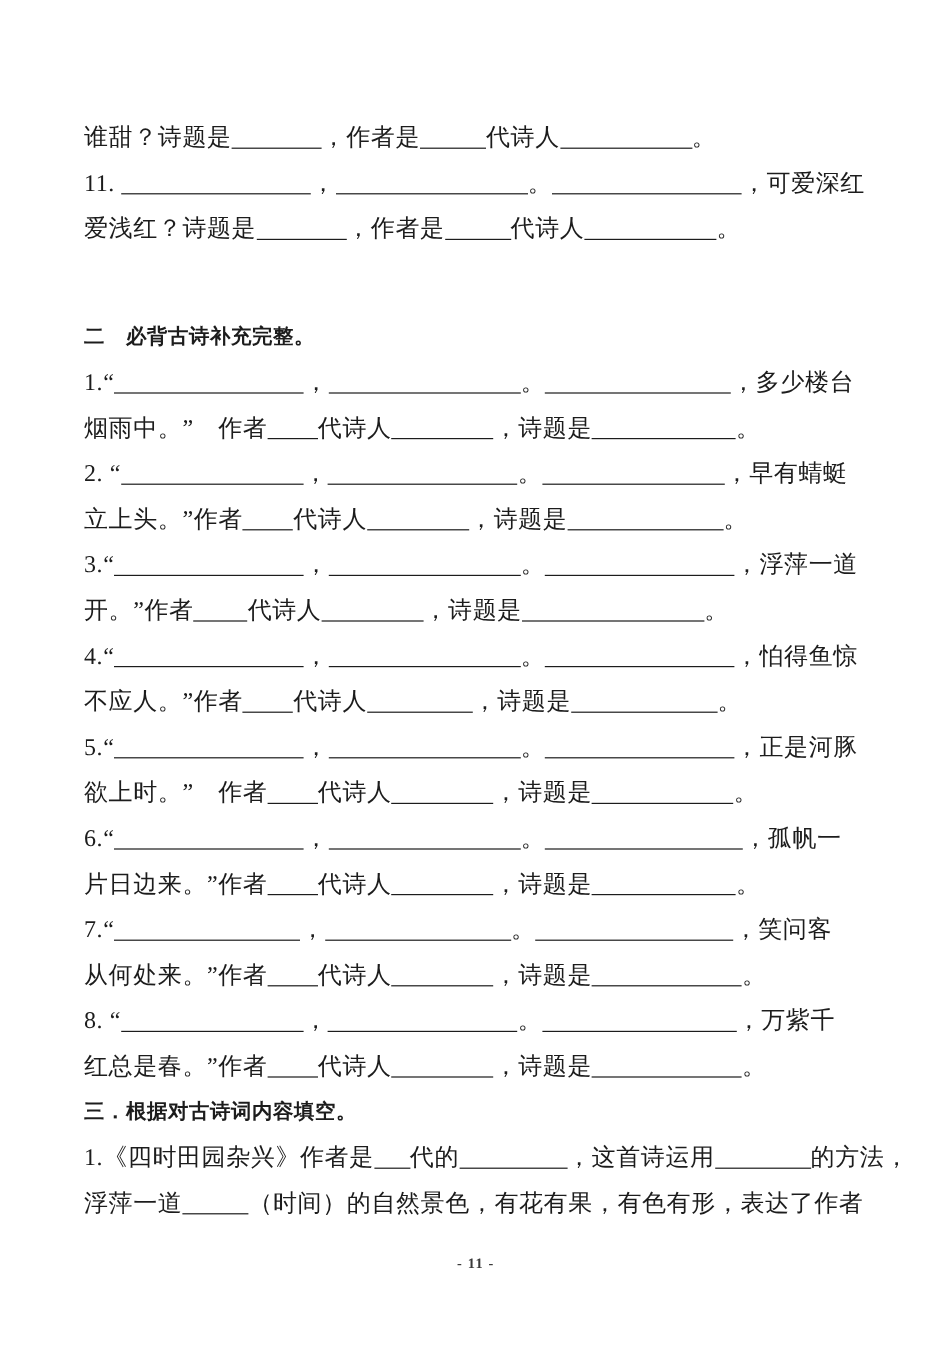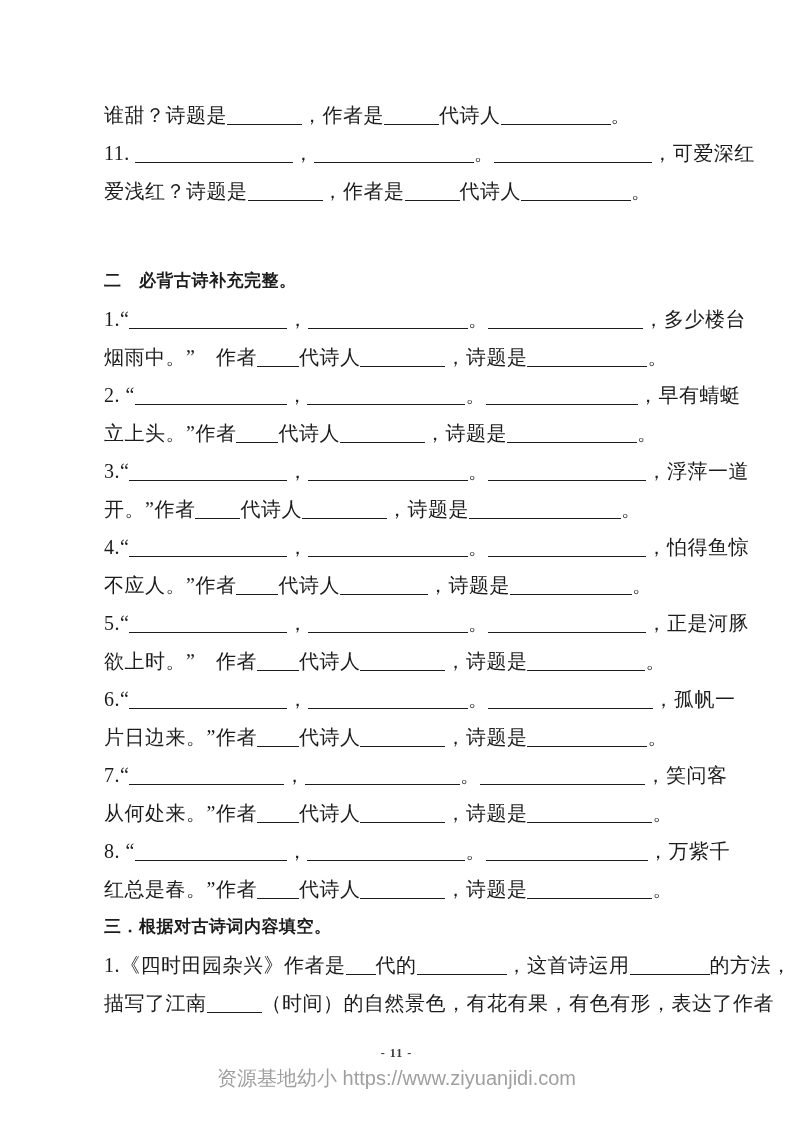--- a/index.html
+++ b/index.html
@@ -6,21 +6,21 @@
   body{
     width:793px;height:1122px;
     background:#ffffff;
     position:relative;
     overflow:hidden;
     font-family:"Liberation Serif","DejaVu Serif",serif;
     color:#1c1c1c;
   }
   .page{
     position:absolute;inset:0;
-    padding:96px 68px 0 104px;
+    padding:96px 68px 0 70px;
     box-sizing:border-box;
   }
   .line{
     height:38px;
     line-height:38px;
     font-size:20px;
     letter-spacing:0.5px;
     white-space:nowrap;
   }
   .line.heading{
@@ -77,20 +77,19 @@
       <div class="line" data-name="s2-q5-line1"><span class="run" data-name="text-run">5.“</span><span class="blank" data-name="fill-in-blank" style="width: 158px;"></span><span class="run" data-name="text-run">，</span><span class="blank" data-name="fill-in-blank" style="width: 160px;"></span><span class="run" data-name="text-run">。</span><span class="blank" data-name="fill-in-blank" style="width: 158px;"></span><span class="run" data-name="text-run">，正是河豚</span></div>
       <div class="line" data-name="s2-q5-line2"><span class="run" data-name="text-run">欲上时。”　作者</span><span class="blank" data-name="fill-in-blank" style="width: 42px;"></span><span class="run" data-name="text-run">代诗人</span><span class="blank" data-name="fill-in-blank" style="width: 85px;"></span><span class="run" data-name="text-run">，诗题是</span><span class="blank" data-name="fill-in-blank" style="width: 118px;"></span><span class="run" data-name="text-run">。</span></div>
       <div class="line" data-name="s2-q6-line1"><span class="run" data-name="text-run">6.“</span><span class="blank" data-name="fill-in-blank" style="width: 158px;"></span><span class="run" data-name="text-run">，</span><span class="blank" data-name="fill-in-blank" style="width: 160px;"></span><span class="run" data-name="text-run">。</span><span class="blank" data-name="fill-in-blank" style="width: 165px;"></span><span class="run" data-name="text-run">，孤帆一</span></div>
       <div class="line" data-name="s2-q6-line2"><span class="run" data-name="text-run">片日边来。”作者</span><span class="blank" data-name="fill-in-blank" style="width: 42px;"></span><span class="run" data-name="text-run">代诗人</span><span class="blank" data-name="fill-in-blank" style="width: 85px;"></span><span class="run" data-name="text-run">，诗题是</span><span class="blank" data-name="fill-in-blank" style="width: 120px;"></span><span class="run" data-name="text-run">。</span></div>
       <div class="line" data-name="s2-q7-line1"><span class="run" data-name="text-run">7.“</span><span class="blank" data-name="fill-in-blank" style="width: 155px;"></span><span class="run" data-name="text-run">，</span><span class="blank" data-name="fill-in-blank" style="width: 155px;"></span><span class="run" data-name="text-run">。</span><span class="blank" data-name="fill-in-blank" style="width: 165px;"></span><span class="run" data-name="text-run">，笑问客</span></div>
       <div class="line" data-name="s2-q7-line2"><span class="run" data-name="text-run">从何处来。”作者</span><span class="blank" data-name="fill-in-blank" style="width: 42px;"></span><span class="run" data-name="text-run">代诗人</span><span class="blank" data-name="fill-in-blank" style="width: 85px;"></span><span class="run" data-name="text-run">，诗题是</span><span class="blank" data-name="fill-in-blank" style="width: 125px;"></span><span class="run" data-name="text-run">。</span></div>
       <div class="line" data-name="s2-q8-line1"><span class="run" data-name="text-run">8. “</span><span class="blank" data-name="fill-in-blank" style="width: 152px;"></span><span class="run" data-name="text-run">，</span><span class="blank" data-name="fill-in-blank" style="width: 158px;"></span><span class="run" data-name="text-run">。</span><span class="blank" data-name="fill-in-blank" style="width: 162px;"></span><span class="run" data-name="text-run">，万紫千</span></div>
       <div class="line" data-name="s2-q8-line2"><span class="run" data-name="text-run">红总是春。”作者</span><span class="blank" data-name="fill-in-blank" style="width: 42px;"></span><span class="run" data-name="text-run">代诗人</span><span class="blank" data-name="fill-in-blank" style="width: 85px;"></span><span class="run" data-name="text-run">，诗题是</span><span class="blank" data-name="fill-in-blank" style="width: 125px;"></span><span class="run" data-name="text-run">。</span></div>
       <div class="line heading" data-name="section3-heading"><span class="run" data-name="text-run">三．根据对古诗词内容填空。</span></div>
       <div class="line" data-name="s3-q1-line1"><span class="run" data-name="text-run">1.《四时田园杂兴》作者是</span><span class="blank" data-name="fill-in-blank" style="width: 30px;"></span><span class="run" data-name="text-run">代的</span><span class="blank" data-name="fill-in-blank" style="width: 90px;"></span><span class="run" data-name="text-run">，这首诗运用</span><span class="blank" data-name="fill-in-blank" style="width: 80px;"></span><span class="run" data-name="text-run">的方法，</span></div>
-      <div class="line" data-name="s3-q1-line2"><span class="run" data-name="text-run">描写了江南</span><span class="blank" data-name="fill-in-blank" style="width: 55px;"></span><span class="run" data-name="text-run">（时间）的自然景色，有花有果，有色有形，表达了作者</span></div>
+      <div class="line" data-name="s3-q1-line2"><span class="run" data-name="text-run">浮萍一道</span><span class="blank" data-name="fill-in-blank" style="width: 55px;"></span><span class="run" data-name="text-run">（时间）的自然景色，有花有果，有色有形，表达了作者</span></div>
     </div>
 </div>
 
 <div class="footer" data-name="page-footer">
   <div class="page-number" data-name="page-number">- 11 -</div>
-  <div class="site-line" data-name="site-watermark">资源基地幼小 https://www.ziyuanjidi.com</div>
 </div>
 
 </body></html>

